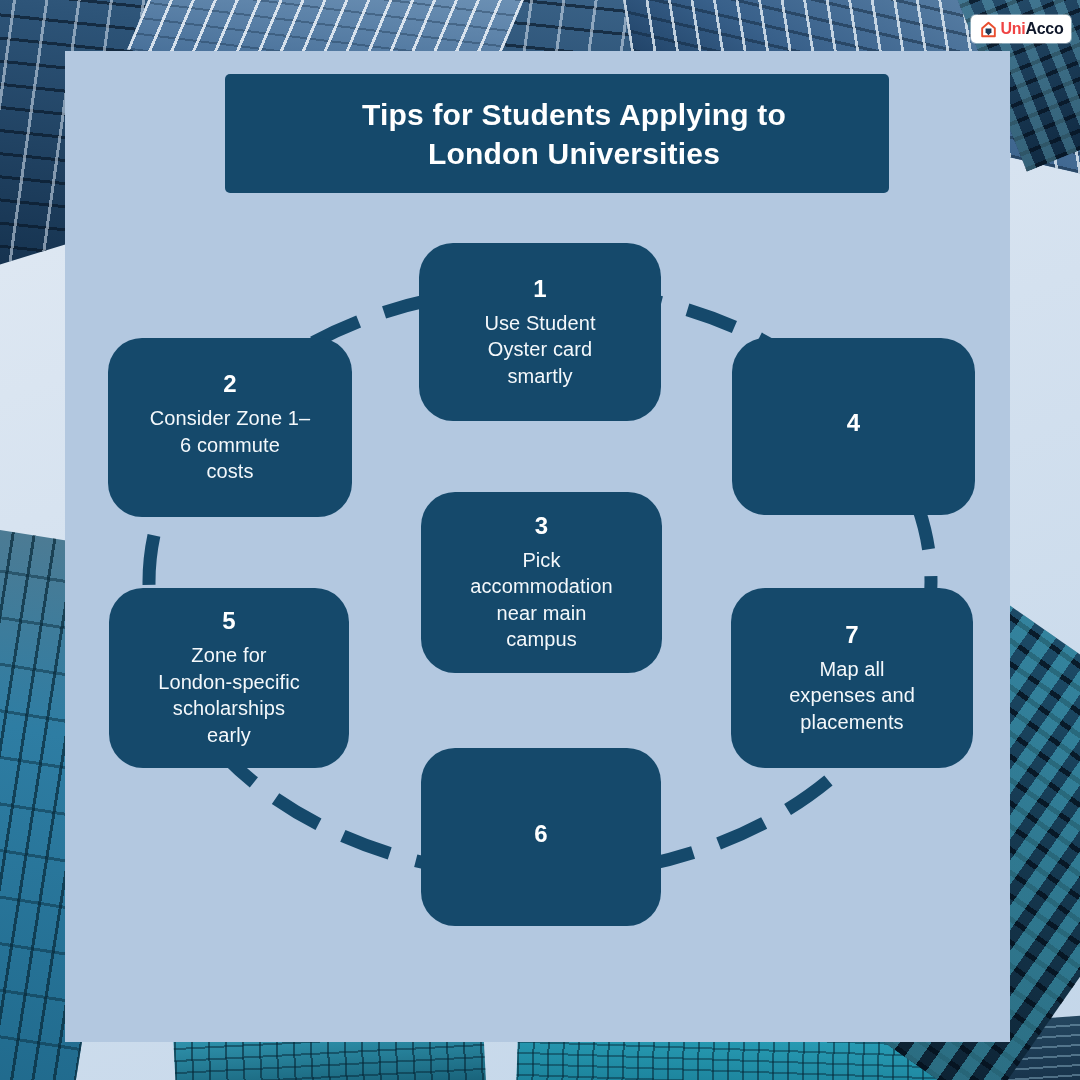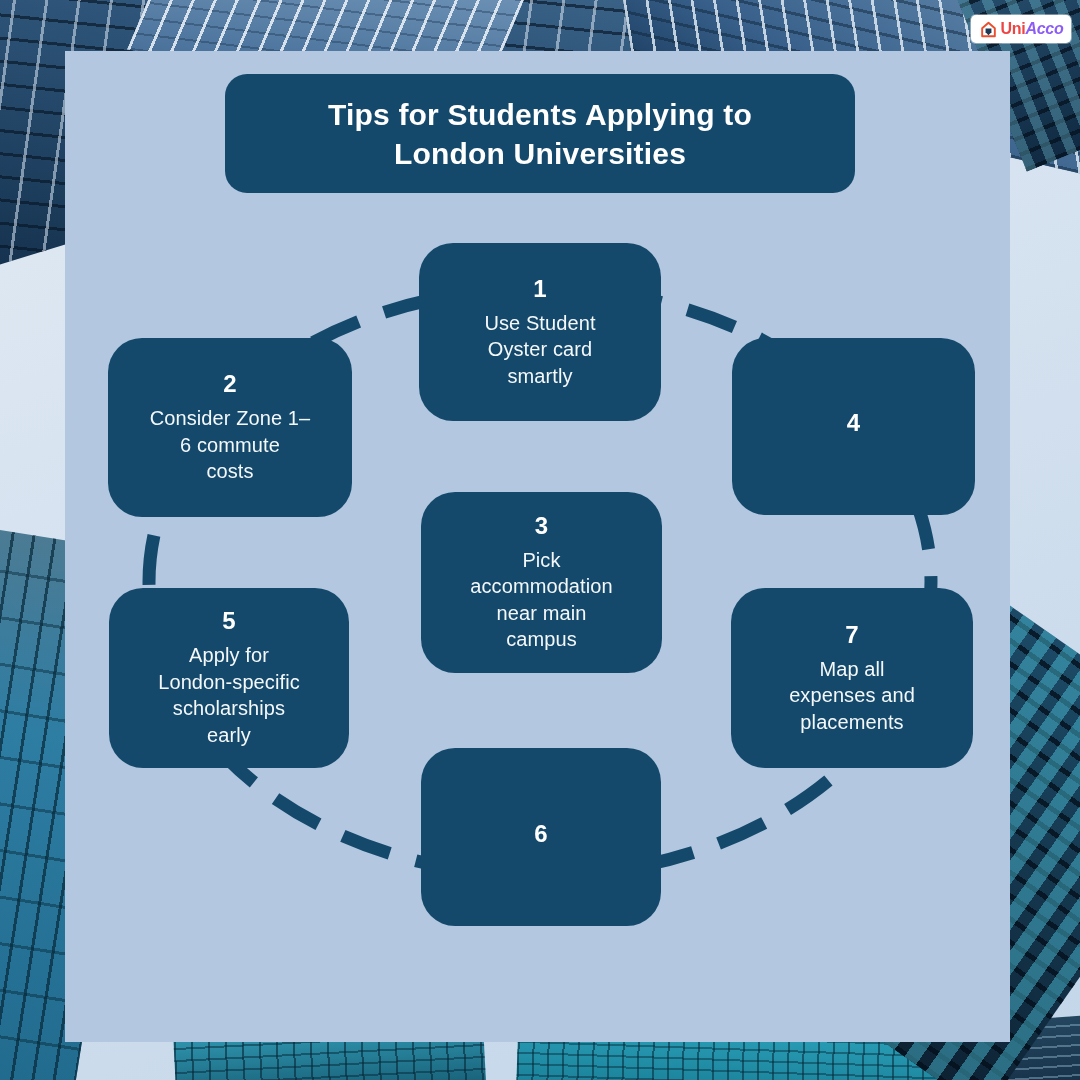--- a/index.html
+++ b/index.html
@@ -56,21 +56,21 @@
 
   
   .panel{position:absolute;z-index:1;left:65px;top:51px;width:945px;height:991px;
          background:#b3c8e0;}
 
   
   .ellipse-svg{position:absolute;z-index:2;left:0;top:0;}
 
   
   .title-box{position:absolute;z-index:3;left:225px;top:74px;width:630px;height:119px;
-             background:#15496b;border-radius:22px;display:flex;align-items:center;justify-content:center;}
+             background:#15496b;border-radius:5px;display:flex;align-items:center;justify-content:center;padding-left:34px;}
   .title-text{color:#ffffff;font-weight:700;font-size:30px;line-height:1.3;text-align:center;
               white-space:pre-line;letter-spacing:.2px;}
 
   
   .card{position:absolute;z-index:3;background:#15496b;border-radius:34px;color:#fff;
         display:flex;flex-direction:column;align-items:center;justify-content:center;
         text-align:center;padding:6px 10px;box-sizing:border-box;}
   .card-number{font-weight:700;font-size:24px;line-height:1.2;margin-bottom:6px;}
   .card-text{font-weight:400;font-size:20px;line-height:1.33;white-space:pre-line;
              color:#f4f8fb;letter-spacing:.1px;}
@@ -81,21 +81,21 @@
   .card-5{left:109px;top:588px;width:240px;height:180px;}
   .card-7{left:731px;top:588px;width:242px;height:180px;}
   .card-6{left:421px;top:748px;width:240px;height:178px;}
 
   
   .logo{position:absolute;z-index:5;left:971px;top:15px;width:100px;height:28px;
         background:#ffffff;border-radius:5px;display:flex;align-items:center;
         justify-content:center;gap:3px;box-shadow:0 0 0 1px rgba(255,255,255,.4);}
   .logo-text{font-weight:700;font-size:16px;letter-spacing:-.3px;line-height:1;}
   .logo-uni{color:#ef4444;}
-  .logo-acco{color:#8b5cf6;font-style:italic;}
+  .logo-acco{color:#0f172a;}
 </style>
 </head>
 <body>
 
 <div id="stage">
 
   <div class="building b1"></div>
   <div class="building b2"></div>
   <div class="building b3"></div>
   <div class="building b3b"></div>
@@ -133,21 +133,21 @@
     <div class="card-text">Pick
 accommodation
 near main
 campus</div>
   </div>
   <div class="card card-4">
     <div class="card-number">4</div>
   </div>
   <div class="card card-5">
     <div class="card-number">5</div>
-    <div class="card-text">Apply for
+    <div class="card-text">Zone for
 London-specific
 scholarships
 early</div>
   </div>
   <div class="card card-6">
     <div class="card-number">6</div>
   </div>
   <div class="card card-7">
     <div class="card-number">7</div>
     <div class="card-text">Map all

